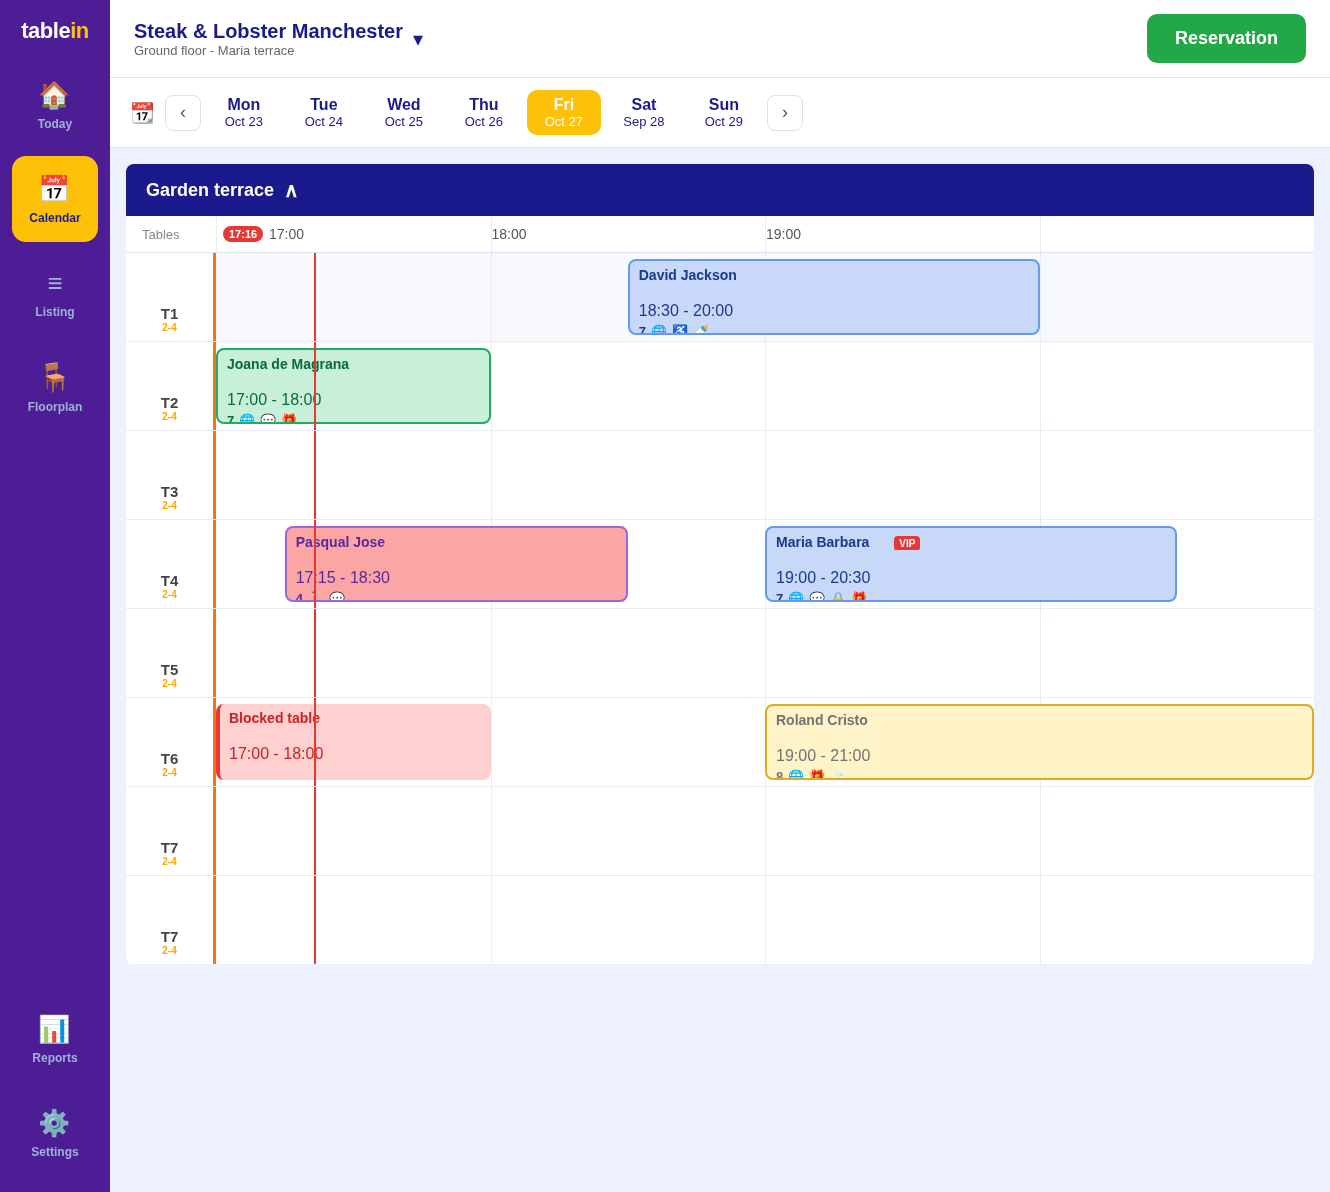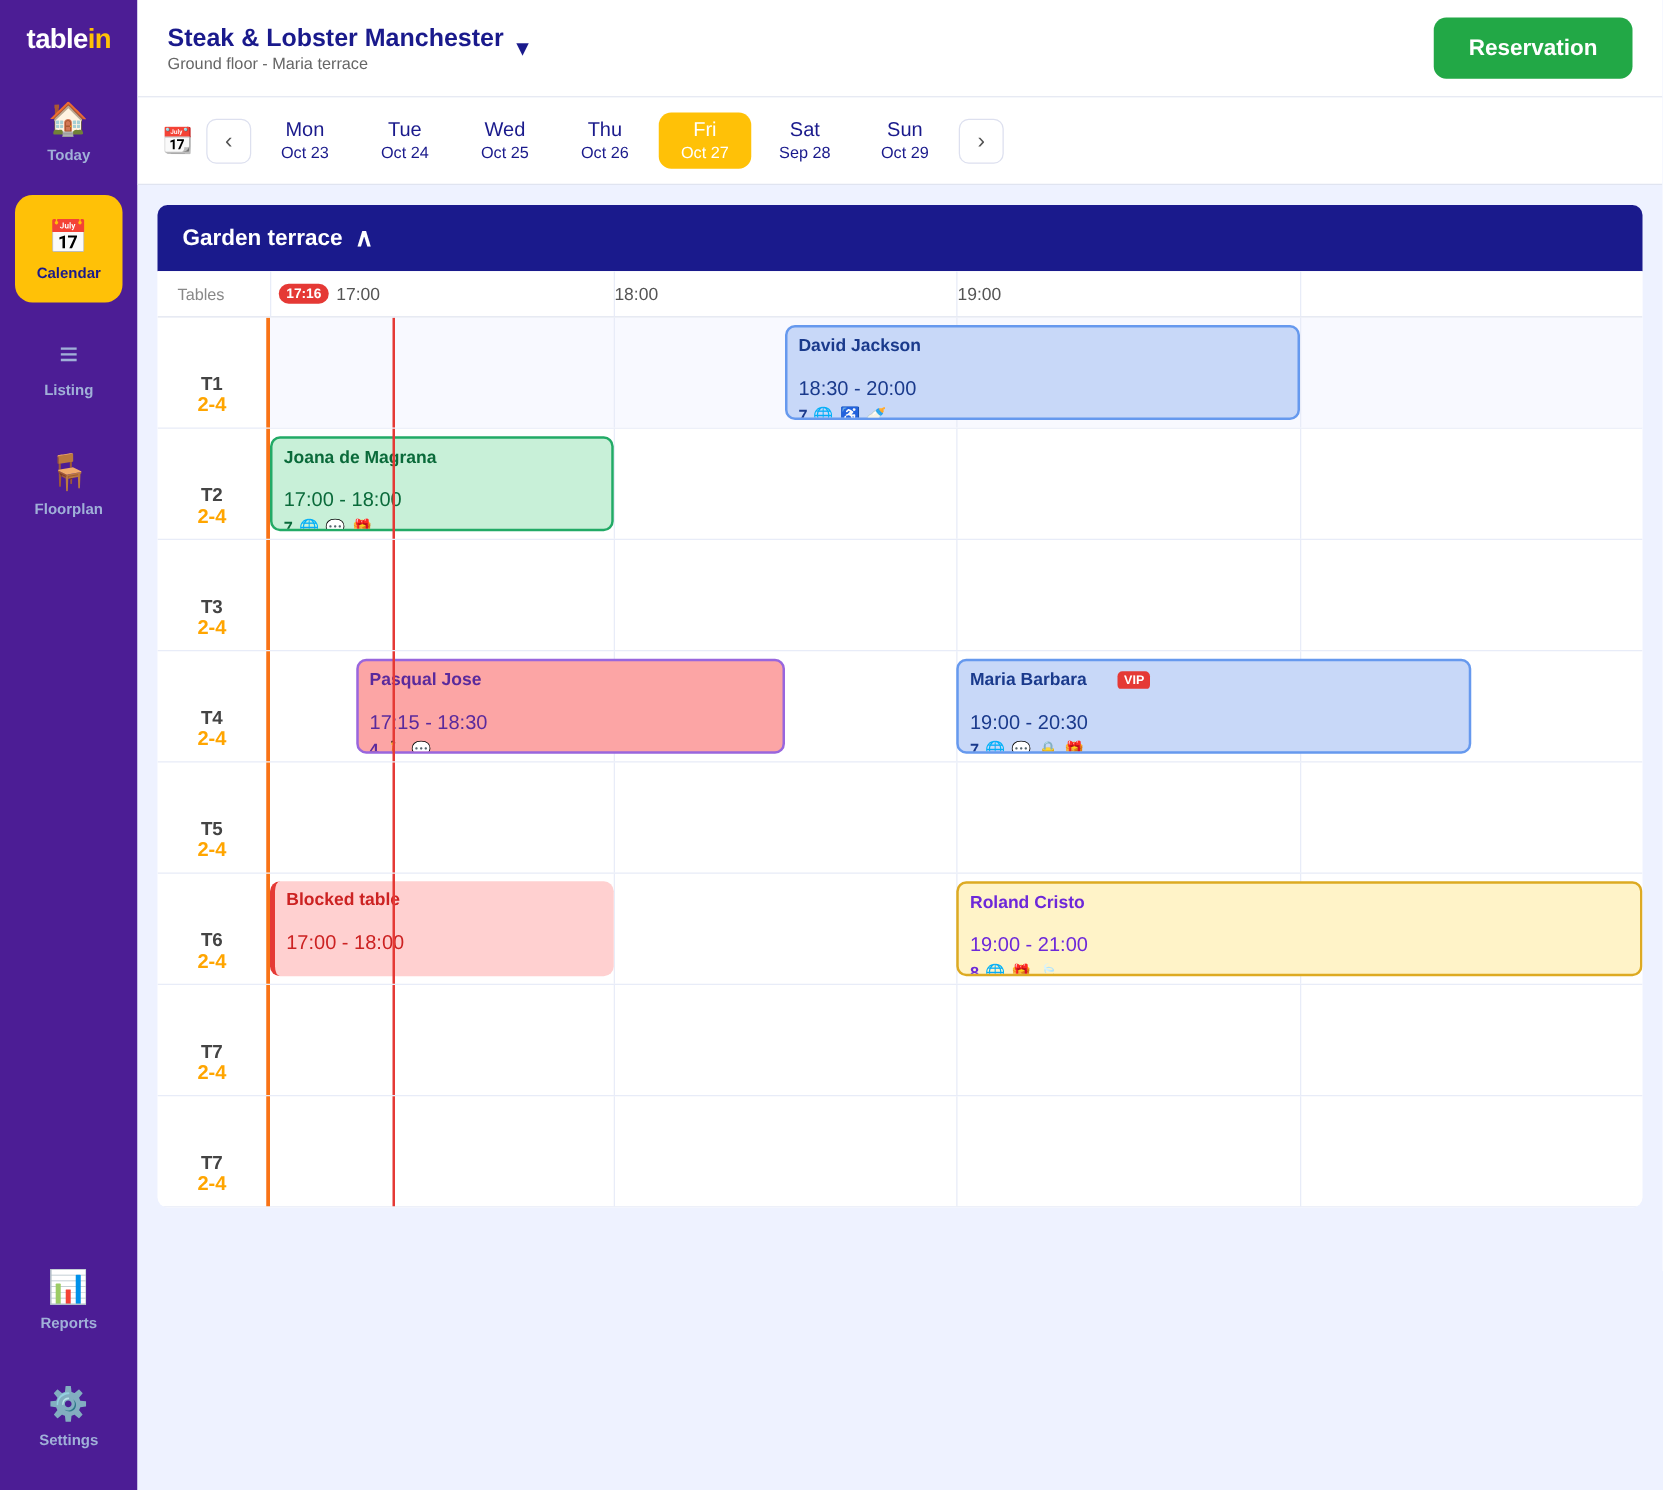--- a/index.html
+++ b/index.html
@@ -90,21 +90,21 @@
       display: flex;
       flex-direction: column;
       align-items: center;
       padding: 6px 14px;
       border-radius: 10px;
       cursor: pointer;
       min-width: 74px;
       border: none;
       background: transparent;
     }
-    .day-btn .day-name { font-size: 16px; font-weight: 400; color: #1a1a8c; }
+    .day-btn .day-name { font-size: 16px; font-weight: 700; color: #1a1a8c; }
     .day-btn .day-date { font-size: 13px; color: #1a1a8c; }
     .day-btn.active { background: #ffc107; }
     .day-btn.active .day-name, .day-btn.active .day-date { color: white; }
 
     
     #calendar-area {
       flex: 1;
       overflow-y: auto;
       padding: 16px 16px;
     }
@@ -174,21 +174,21 @@
       width: 90px;
       flex-shrink: 0;
       display: flex;
       flex-direction: column;
       align-items: center;
       justify-content: flex-end;
       padding: 8px 0;
       border-right: 3px solid #f97316;
     }
     .table-num { font-size: 15px; font-weight: 700; color: #444; }
-    .table-cap { font-size: 16px; color: #ffa500; font-weight: 600; }
+    .table-cap { font-size: 10px; color: #ffa500; font-weight: 600; }
 
     .row-timeline {
       flex: 1;
       position: relative;
       min-height: 88px;
     }
 
     
     .grid-line {
       position: absolute;
@@ -222,21 +222,21 @@
     .res-name { font-weight: 700; font-size: 14px; white-space: nowrap; overflow: hidden; text-overflow: ellipsis; }
     .res-time { font-size: 16px; margin-top: 19px; }
     .res-icons { margin-top: 4px; display: flex; align-items: center; gap: 5px; font-size: 13px; }
     .res-count { font-weight: 700; font-size: 13px; }
     .vip-badge { background: #e53935; color: white; font-size: 10px; font-weight: 700; padding: 2px 5px; border-radius: 4px; margin-left: 21px; vertical-align: middle; }
 
     
     .res-blue { background: #c8d8f8; border: 2px solid #6699ee; color: #1a3a8c; }
     .res-green { background: #c8f0d8; border: 2px solid #22aa66; color: #0a6a3a; }
     .res-purple { background: #fca5a5; border: 2px solid #9966dd; color: #5a2a9c; }
-    .res-yellow { background: #fff3c8; border: 2px solid #ddaa22; color: #6d28d9; }
+    .res-yellow { background: #fff3c8; border: 2px solid #ddaa22; color: #737373; }
     .res-red { background: #ffd0d0; border-left: 4px solid #e53935; color: #cc2222; }
 
     
     
   </style>
 </head>
 <body>
 
 <div id="sidebar">
   <div class="logo">

